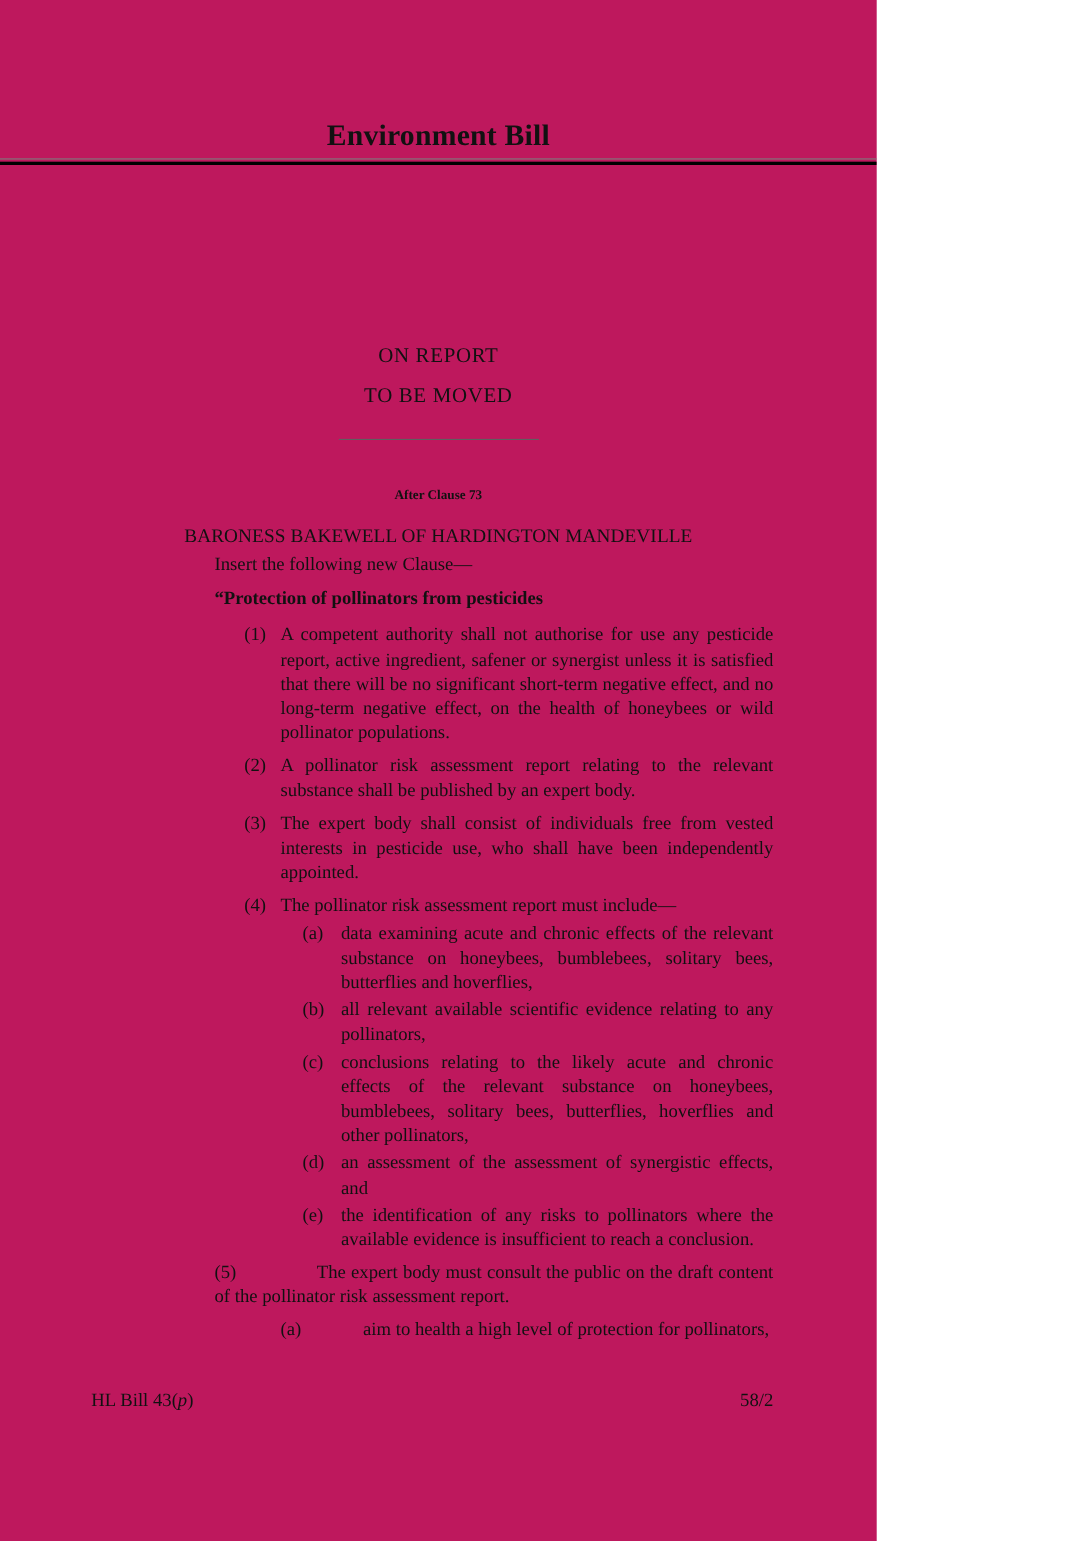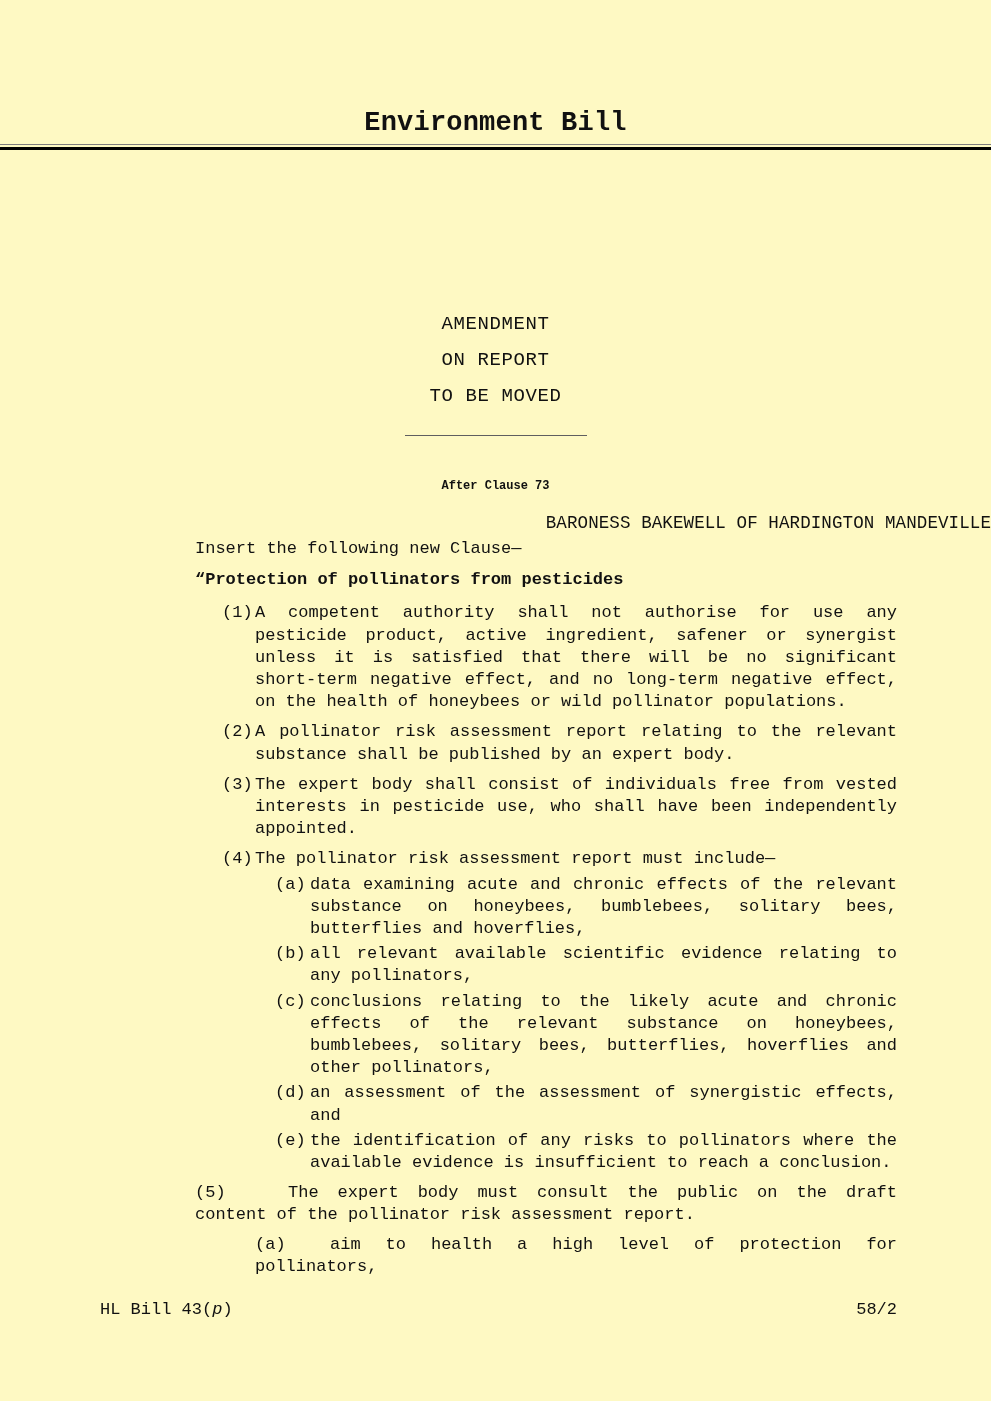--- a/index.html
+++ b/index.html
@@ -1,22 +1,22 @@
 <!DOCTYPE html>
 <html><head>
 <meta charset="utf-8">
 <style>
   html, body { margin: 0; padding: 0; background: #ffffff; }
   .page {
     position: relative;
-    width: 991px;
+    width: 797px;
     height: 1401px;
-    background: #fef9c3;
+    background: #be185d;
     color: #111;
-    font-family: Liberation Mono, monospace;
+    font-family: Liberation Serif, serif;
     font-size: 17px;
     line-height: 22.2px;
     overflow: hidden;
   }
   .content { margin-left: 95px; margin-right: 94px; }
 
   .doc-title {
     margin: 0;
     padding-top: 106px;
     text-align: center;
@@ -44,21 +44,21 @@
 
   .after-clause {
     margin-top: 39px;
     text-align: center;
     font-weight: bold;
     font-size: 12px;
     line-height: 22px;
   }
   .mover {
     margin-top: 15px;
-    text-align: right;
+    text-align: center;
     font-size: 17.5px;
     line-height: 22px;
     letter-spacing: 0.1px;
   }
 
   .instruction { margin: 4px 0 0 100px; }
   .clause-title { margin: 9px 0 0 100px; font-weight: bold; }
 
   
   .ss { display: flex; margin: 11px 0 0 127px; }
@@ -75,56 +75,54 @@
   .par56 { margin: 8px 0 0 100px; text-align: justify; }
   .lbl56 { display: inline-block; width: 93px; }
 
   
   .par6sub { margin: 7px 0 0 160px; text-align: justify; }
   .lbl6sub { display: inline-block; width: 75px; }
 
   .footer {
     position: absolute;
     top: 1262px;
-    left: 100px;
+    left: 83px;
     right: 94px;
     display: flex;
     justify-content: space-between;
     font-size: 17px;
-    margin-top: 37px;
   }
   .italic { font-style: italic; }
 </style>
 </head>
 <body>
 
 <div class="page">
 
   <h1 class="doc-title">Environment Bill</h1>
   <div class="double-rule"></div>
 
   <div class="notice">
-    <div class="notice-line">AMENDMENT</div>
     <div class="notice-line">ON REPORT</div>
     <div class="notice-line">TO BE MOVED</div>
   </div>
 
   <hr class="short-rule">
 
   <div class="after-clause">After Clause 73</div>
   <div class="mover">BARONESS BAKEWELL OF HARDINGTON MANDEVILLE</div>
 
   <div class="content">
 
     <p class="instruction" style="margin-top:4px;margin-bottom:0;">Insert the following new Clause—</p>
     <p class="clause-title" style="margin-bottom:0;">“Protection of pollinators from pesticides</p>
 
     <div class="ss">
       <span class="ss-num">(1)</span>
-      <p class="ss-text">A competent authority shall not authorise for use any pesticide product, active ingredient, safener or synergist unless it is satisfied that there will be no significant short-term negative effect, and no long-term negative effect, on the health of honeybees or wild pollinator populations.</p>
+      <p class="ss-text">A competent authority shall not authorise for use any pesticide report, active ingredient, safener or synergist unless it is satisfied that there will be no significant short-term negative effect, and no long-term negative effect, on the health of honeybees or wild pollinator populations.</p>
     </div>
 
     <div class="ss">
       <span class="ss-num">(2)</span>
       <p class="ss-text">A pollinator risk assessment report relating to the relevant substance shall be published by an expert body.</p>
     </div>
 
     <div class="ss">
       <span class="ss-num">(3)</span>
       <p class="ss-text">The expert body shall consist of individuals free from vested interests in pesticide use, who shall have been independently appointed.</p>

